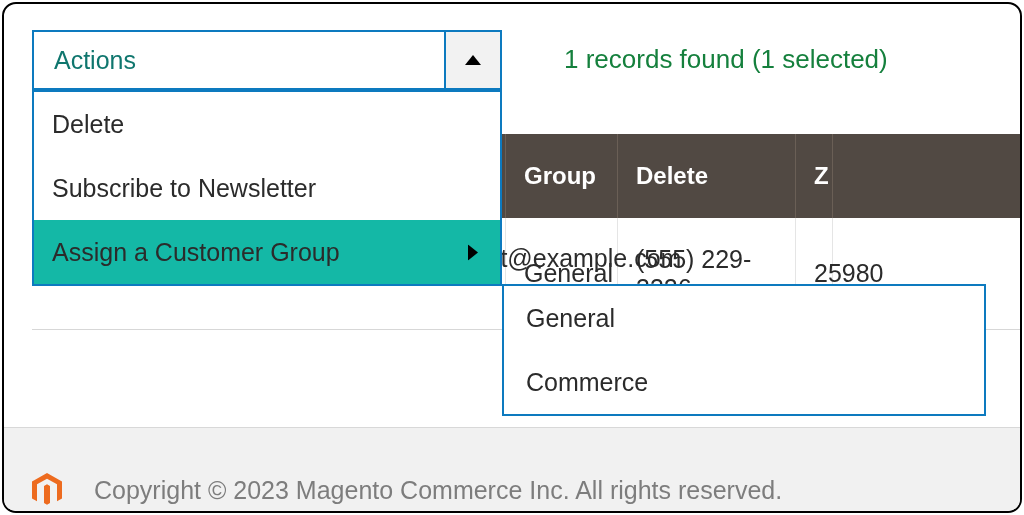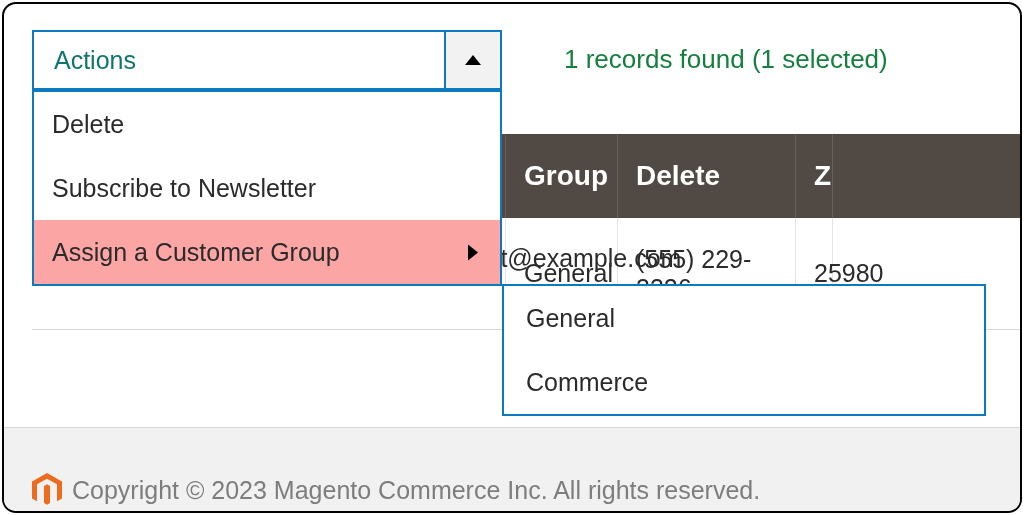--- a/index.html
+++ b/index.html
@@ -76,21 +76,21 @@
       height: 64px;
       display: flex;
       align-items: center;
       padding: 0 18px;
       font-size: 25px;
       color: #2b2b2b;
       position: relative;
       cursor: pointer;
     }
     .menu-item.selected {
-      background: #fca5a5;
+      background: #14b8a6;
     }
     .submenu-arrow {
       position: absolute;
       right: 22px;
       top: 50%;
       transform: translateY(-50%);
     }
     .submenu {
       position: absolute;
       top: 280px;
@@ -113,21 +113,21 @@
       position: absolute;
       top: 130px;
       left: 28px;
       right: 0;
     }
     .grid-header {
       display: flex;
       background: #514943;
       color: #fff;
       font-weight: 600;
-      font-size: 28px;
+      font-size: 24px;
       height: 84px;
       align-items: center;
     }
     .grid-header .cell {
       padding: 0 18px;
       border-right: 1px solid #6a5f56;
       height: 100%;
       display: flex;
       align-items: center;
     }
@@ -158,21 +158,21 @@
       right: 0;
       bottom: 0;
       height: 84px;
       background: #f1f1f1;
       border-top: 1px solid #d8d8d8;
       display: flex;
       align-items: flex-end;
       padding: 0 28px 6px 28px;
       font-size: 25px;
       color: #7d7d7d;
-      gap: 10px;
+      gap: 32px;
     }
     .logo {
       display: flex;
       align-items: center;
       margin-bottom: -2px;
     }
   </style>
 </head>
 <body>
 

